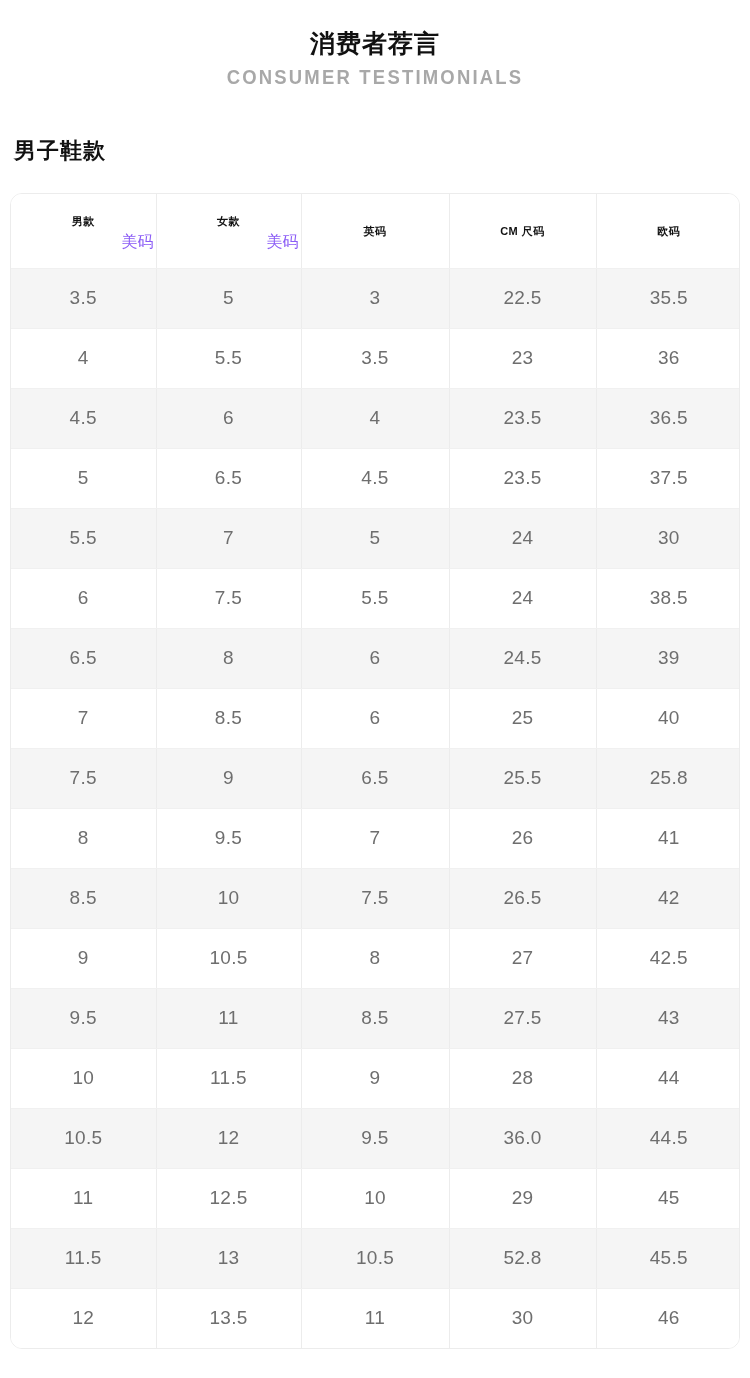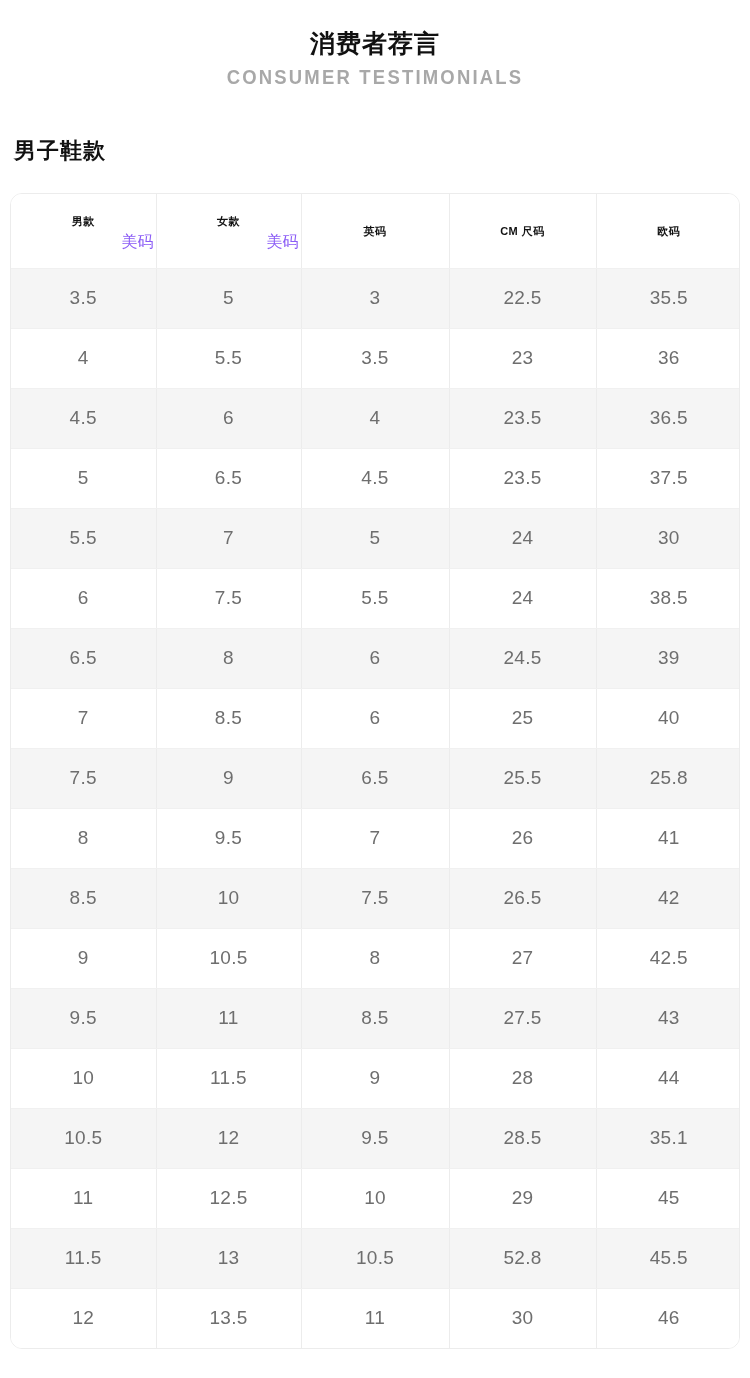--- a/index.html
+++ b/index.html
@@ -274,22 +274,22 @@
             <td>10</td>
             <td>11.5</td>
             <td>9</td>
             <td>28</td>
             <td>44</td>
           </tr>
           <tr class="zebra">
             <td>10.5</td>
             <td>12</td>
             <td>9.5</td>
-            <td>28.5</td>
-            <td>35.1</td>
+            <td>36.0</td>
+            <td>44.5</td>
           </tr>
           <tr>
             <td>11</td>
             <td>12.5</td>
             <td>10</td>
             <td>29</td>
             <td>45</td>
           </tr>
           <tr class="zebra">
             <td>11.5</td>

